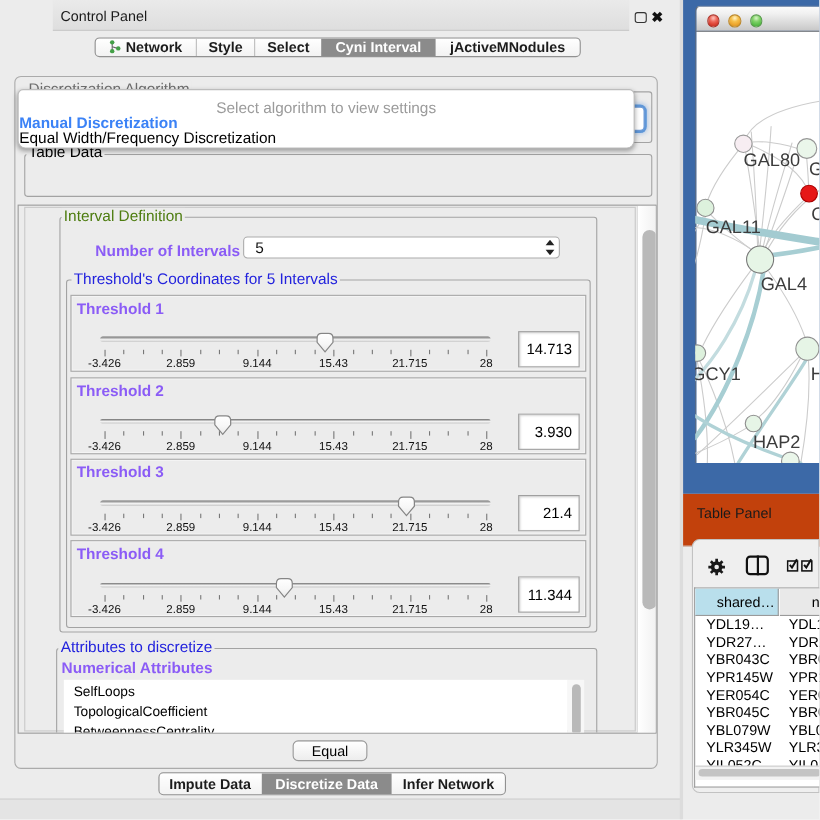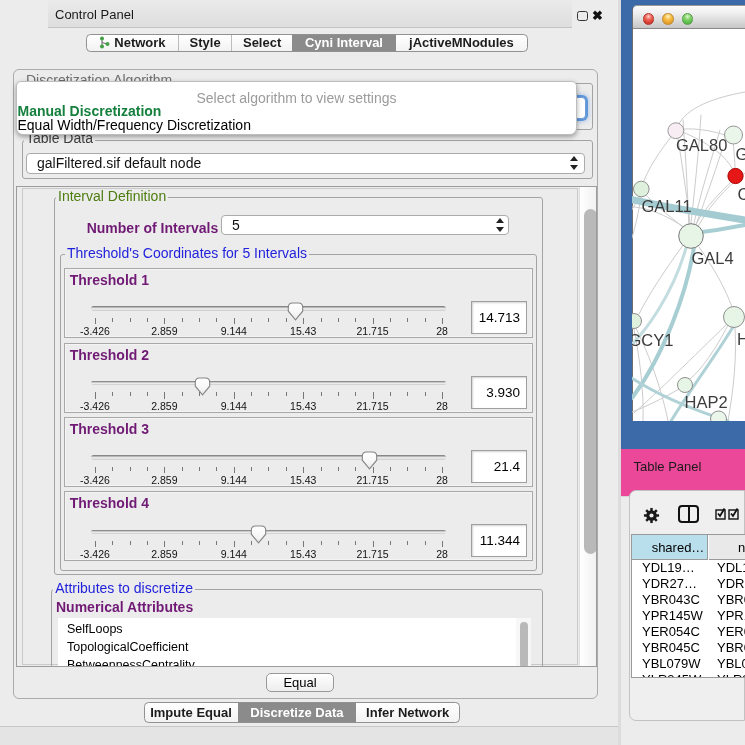--- a/index.html
+++ b/index.html
@@ -29,32 +29,32 @@
 .combo .ct { position:absolute; left:10px; top:50%; transform:translateY(-50%); white-space:nowrap; }
 .arrows { position:absolute; width:9px; height:14px; top:50%; transform:translateY(-50%); }
 .arrows:before { content:""; position:absolute; left:0.5px; top:0; border-left:4px solid transparent;
   border-right:4px solid transparent; border-bottom:5px solid #222; }
 .arrows:after { content:""; position:absolute; left:0.5px; bottom:0; border-left:4px solid transparent;
   border-right:4px solid transparent; border-top:5px solid #222; }
 
 #popup { position:absolute; left:16px; top:81px; width:561px; height:54px; background:#ffffff;
   border:1px solid #bdbdbd; border-radius:5px 5px 7px 7px; box-shadow:0 2px 5px rgba(0,0,0,0.35); z-index:30; }
 #popup .hint { position:absolute; left:0; right:0; top:8px; text-align:center; color:#9b9b9b; font-size:14px; }
-#popup .r1 { position:absolute; left:0.5px; top:20.5px; font-weight:bold; font-size:14px; color:#15803d; }
+#popup .r1 { position:absolute; left:0.5px; top:20.5px; font-weight:bold; font-size:14px; color:#3b82f6; }
 #popup .r2 { position:absolute; left:0.5px; top:34.5px; font-size:14px; color:#000; }
 
 #scrollpane { position:absolute; left:16px; top:185.5px; width:581px; height:481px;
   border:1px solid #9c9c9c; background:#ececec; overflow:hidden; }
 #innerpanel { position:absolute; left:4.5px; top:1.5px; width:556px; height:477px; border:1px solid #c9c9c9; }
 #vscroll { position:absolute; left:561.5px; top:0; width:19.5px; height:481px;
   background:linear-gradient(90deg,#ffffff,#f0f0f0); border-left:1px solid #dfdfdf; }
 #vscroll .vthumb { position:absolute; left:4px; top:22.5px; width:13px; height:345px;
   background:#b9b9b9; border-radius:6.5px; }
 
-.blab { position:absolute; font-size:14px; font-weight:bold; color:#701a75; white-space:nowrap; }
+.blab { position:absolute; font-size:14px; font-weight:bold; color:#8b5cf6; white-space:nowrap; }
 
 .thrpanel { position:absolute; left:0; width:469.6px; height:70px; border:1px solid #a8a8a8;
   box-shadow:inset 0 0 0 1px #f4f4f4; }
 .track { position:absolute; height:4.5px; border-radius:2.5px;
   background:linear-gradient(180deg,#707070,#f2f2f2 55%,#c8c8c8); }
 .tick { position:absolute; width:1px; background:#777777; }
 .ticklab { position:absolute; width:60px; text-align:center; font-size:10.5px; color:#111; }
 .thumb { position:absolute; }
 .tfield { position:absolute; width:56px; height:33px; background:#fff;
   border:1px solid #9f9f9f; box-shadow:inset 1px 1px 2px rgba(0,0,0,0.18);
@@ -69,21 +69,21 @@
 #rightsep { position:absolute; left:618px; top:0; width:3px; height:745px; background:#dcdcdc; }
 #bluebg { position:absolute; left:621px; top:0; width:124px; height:449px; background:#3c69a7; }
 #netwin { position:absolute; left:632px; top:4.5px; width:113px; height:416.5px;
   border-radius:5px 0 0 0; border-left:1px solid #6e6e6e; border-top:1px solid #9a9a9a; overflow:hidden; }
 #nettitle { position:absolute; left:0; top:0; width:113px; height:23px;
   background:linear-gradient(180deg,#fbfbfb,#f0f0f0 30%,#c7c7c7); border-bottom:1px solid #8a8a8a; }
 .tl { position:absolute; top:7.5px; width:11.5px; height:11.5px; border-radius:50%; }
 #netcanvas { position:absolute; left:0; top:23px; width:113px; height:393.5px; background:#ffffff; }
 
 #tablepanel { position:absolute; left:621px; top:449px; width:124px; height:296px; background:#ececec; }
-#tptitle { position:absolute; left:0; top:0; width:124px; height:48px; background:#ec4899;
+#tptitle { position:absolute; left:0; top:0; width:124px; height:48px; background:#c2410c;
   border-bottom:1px solid #d6d6d6; }
 #tptitle .t { position:absolute; left:12.5px; top:9.5px; font-size:13px; color:#1a1a1a; }
 #tpbox { position:absolute; left:8px; top:41px; width:116px; height:231px; background:#efefef;
   border:1px solid #c2c2c2; border-radius:7px 0 0 7px; }
 </style></head>
 <body>
 <div id="root">
 
 <div id="titlebar">
       <span class="t">Control Panel</span>
@@ -105,25 +105,21 @@
   <div class="seg" style="width:130.9px">jActiveMNodules</div>
 </div>
 
 <div id="mainpanel"></div>
 
 <div class="group" style="left:22px;top:83px;width:571px;height:47px"></div>
 <div class="gtitle" style="left:24px;top:72.5px;color:#6e6e6e">Discretization Algorithm</div>
 <div class="combo" style="left:30px;top:97px;width:556px;height:22px;box-shadow:0 0 0 2px #5f97d8, 0 0 4px 2.5px rgba(110,160,225,0.45);border-color:#6f9cd8"></div>
 
 <div class="group" style="left:22px;top:139.5px;width:571px;height:39.5px"></div>
-<div class="gtitle" style="left:24px;top:130.5px;color:#404040">Table Data</div>
-<div class="combo" style="left:26px;top:152.5px;width:559px;height:21px">
-  <span class="ct">galFiltered.sif default node</span>
-  <span class="arrows" style="right:6px"></span>
-</div>
+<div class="gtitle" style="left:24px;top:130.5px;color:#000000">Table Data</div>
 
 <div id="popup">
   <div class="hint">Select algorithm to view settings</div>
   <div class="r1">Manual Discretization</div>
   <div class="r2">Equal Width/Frequency Discretization</div>
 </div>
 
 <div id="scrollpane">
   <div id="innerpanel"></div>
   <div id="vscroll">
@@ -320,21 +316,21 @@
   <div style="position:absolute;left:499px;top:431px;width:15px;height:49px;background:#f7f7f7"></div>
   <div style="position:absolute;left:502.8px;top:435px;width:8.7px;height:46px;background:#b9b9b9;border-radius:4.3px"></div>
   <div class="listitem" style="left:50px;top:435px">SelfLoops</div>
   <div class="listitem" style="left:50px;top:453px">TopologicalCoefficient</div>
   <div class="listitem" style="left:50px;top:471px">BetweennessCentrality</div>
 </div>
 
 <div id="applybtn">Equal</div>
 
 <div class="tabstrip" style="left:143.5px;top:702.2px;height:20.8px">
-  <div class="seg" style="width:93px">Impute Equal</div>
+  <div class="seg" style="width:93px">Impute Data</div>
   <div class="seg sel" style="width:118.8px">Discretize Data</div>
   <div class="seg" style="width:102.7px">Infer Network</div>
 </div>
 
 <div style="position:absolute;left:0;top:726px;width:620px;height:1px;background:#c6c6c6"></div>
 <div style="position:absolute;left:0;top:727px;width:620px;height:18px;background:#e4e4e4"></div>
 
 <div id="rightsep"></div>
 <div id="bluebg"></div>
 <div id="netwin">
@@ -424,21 +420,21 @@
 <div style="position:absolute;left:687.5px;top:505px;width:2.6px;height:18px;background:#111"></div>
 <svg style="position:absolute;left:715px;top:507px" width="27" height="13" viewBox="0 0 27 13">
 <g fill="none" stroke="#111">
 <rect x="1" y="3" width="9" height="9" stroke-width="1.4"></rect>
 <path d="M3,6.5 L5,9 L9.5,1.5" stroke-width="1.8"></path>
 <rect x="14" y="3" width="9" height="9" stroke-width="1.4"></rect>
 <path d="M16,6.5 L18,9 L22.5,1.5" stroke-width="1.8"></path>
       </g>
     </svg>
 
-<div style="position:absolute;left:631px;top:533.5px;width:114px;height:144px;border:1px solid #9a9a9a;border-right:none;background:#fff;overflow:hidden">
+<div style="position:absolute;left:631px;top:533.5px;width:114px;height:182px;border:1px solid #9a9a9a;border-right:none;background:#fff;overflow:hidden">
   <div style="position:absolute;left:0;top:0;width:76px;height:25px;background:#b9dfec;border-right:1px solid #9a9a9a;border-bottom:1px solid #9a9a9a;text-align:center;font-size:13px;line-height:25px;padding-left:17px">shared…</div>
   <div style="position:absolute;left:77px;top:0;width:37px;height:25px;background:#e9e9e9;border-bottom:1px solid #9a9a9a;font-size:13px;line-height:25px;padding-left:29px">n</div>
 <div style="position:absolute;left:10px;top:25.8px;font-size:13px;white-space:nowrap">YDL19…</div>
       <div style="position:absolute;left:85px;top:25.8px;font-size:13px;white-space:nowrap">YDL1</div>
       <div style="position:absolute;left:10px;top:41.8px;font-size:13px;white-space:nowrap">YDR27…</div>
       <div style="position:absolute;left:85px;top:41.8px;font-size:13px;white-space:nowrap">YDR2</div>
       <div style="position:absolute;left:10px;top:57.7px;font-size:13px;white-space:nowrap">YBR043C</div>
       <div style="position:absolute;left:85px;top:57.7px;font-size:13px;white-space:nowrap">YBR0</div>
       <div style="position:absolute;left:10px;top:73.6px;font-size:13px;white-space:nowrap">YPR145W</div>
       <div style="position:absolute;left:85px;top:73.6px;font-size:13px;white-space:nowrap">YPR1</div>

